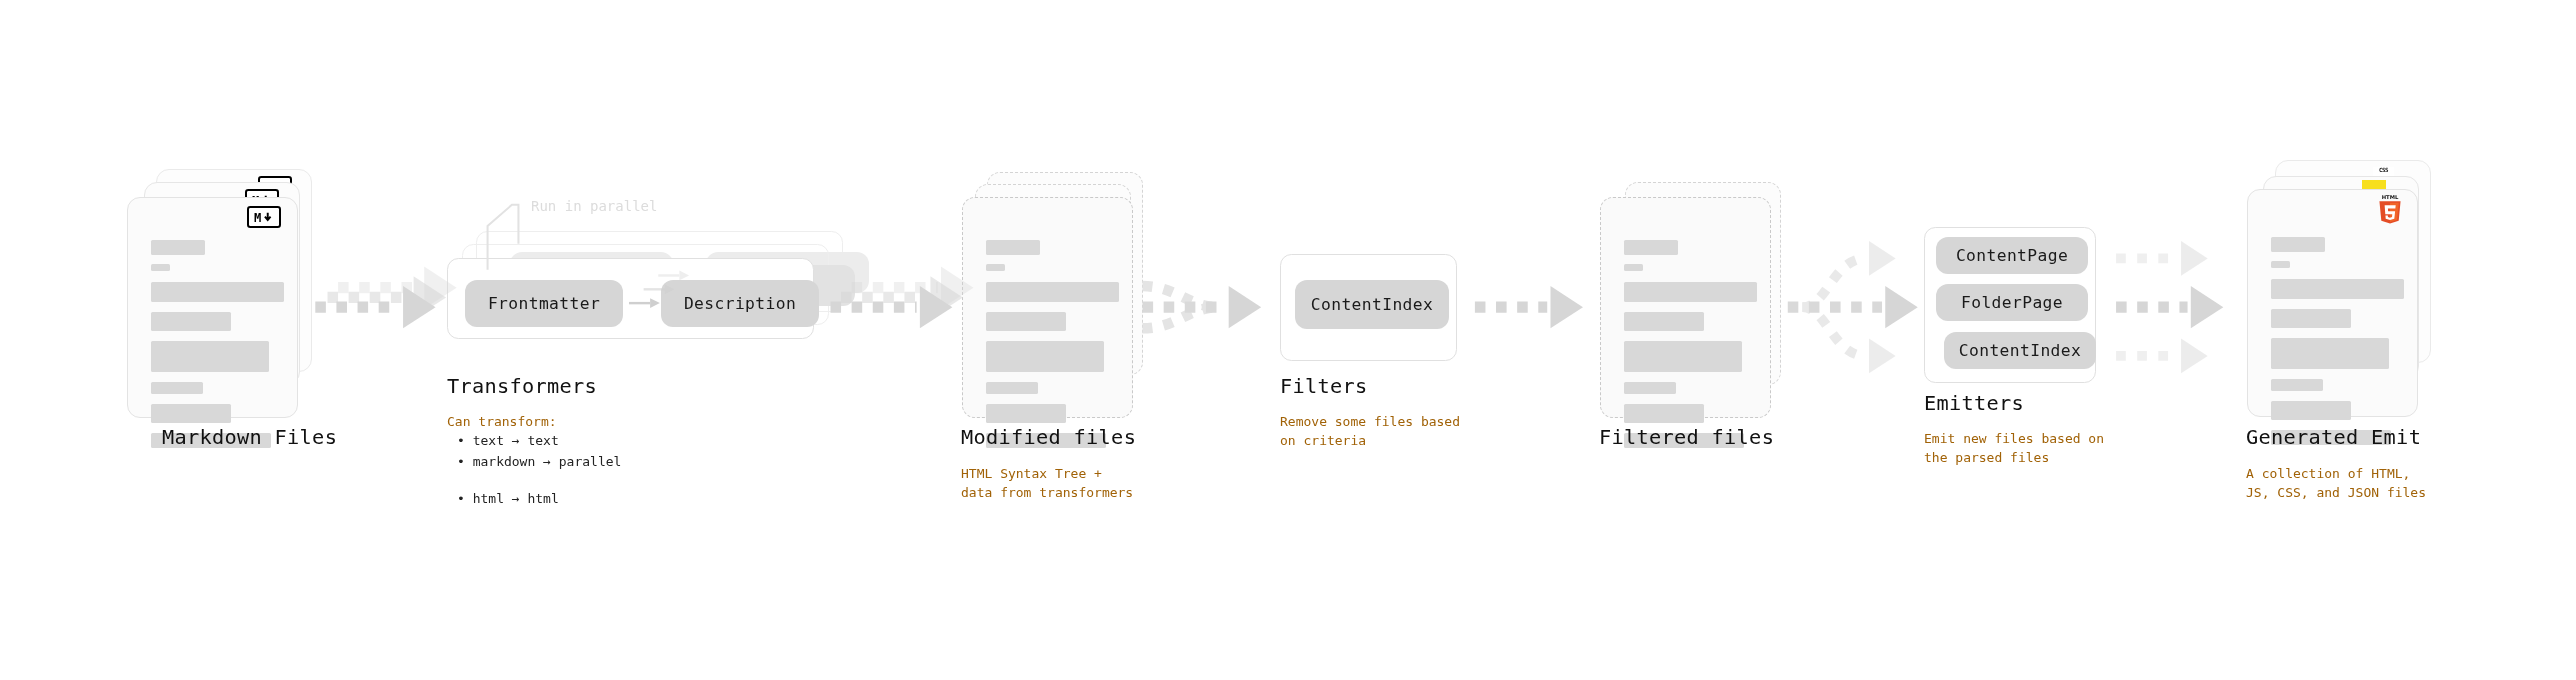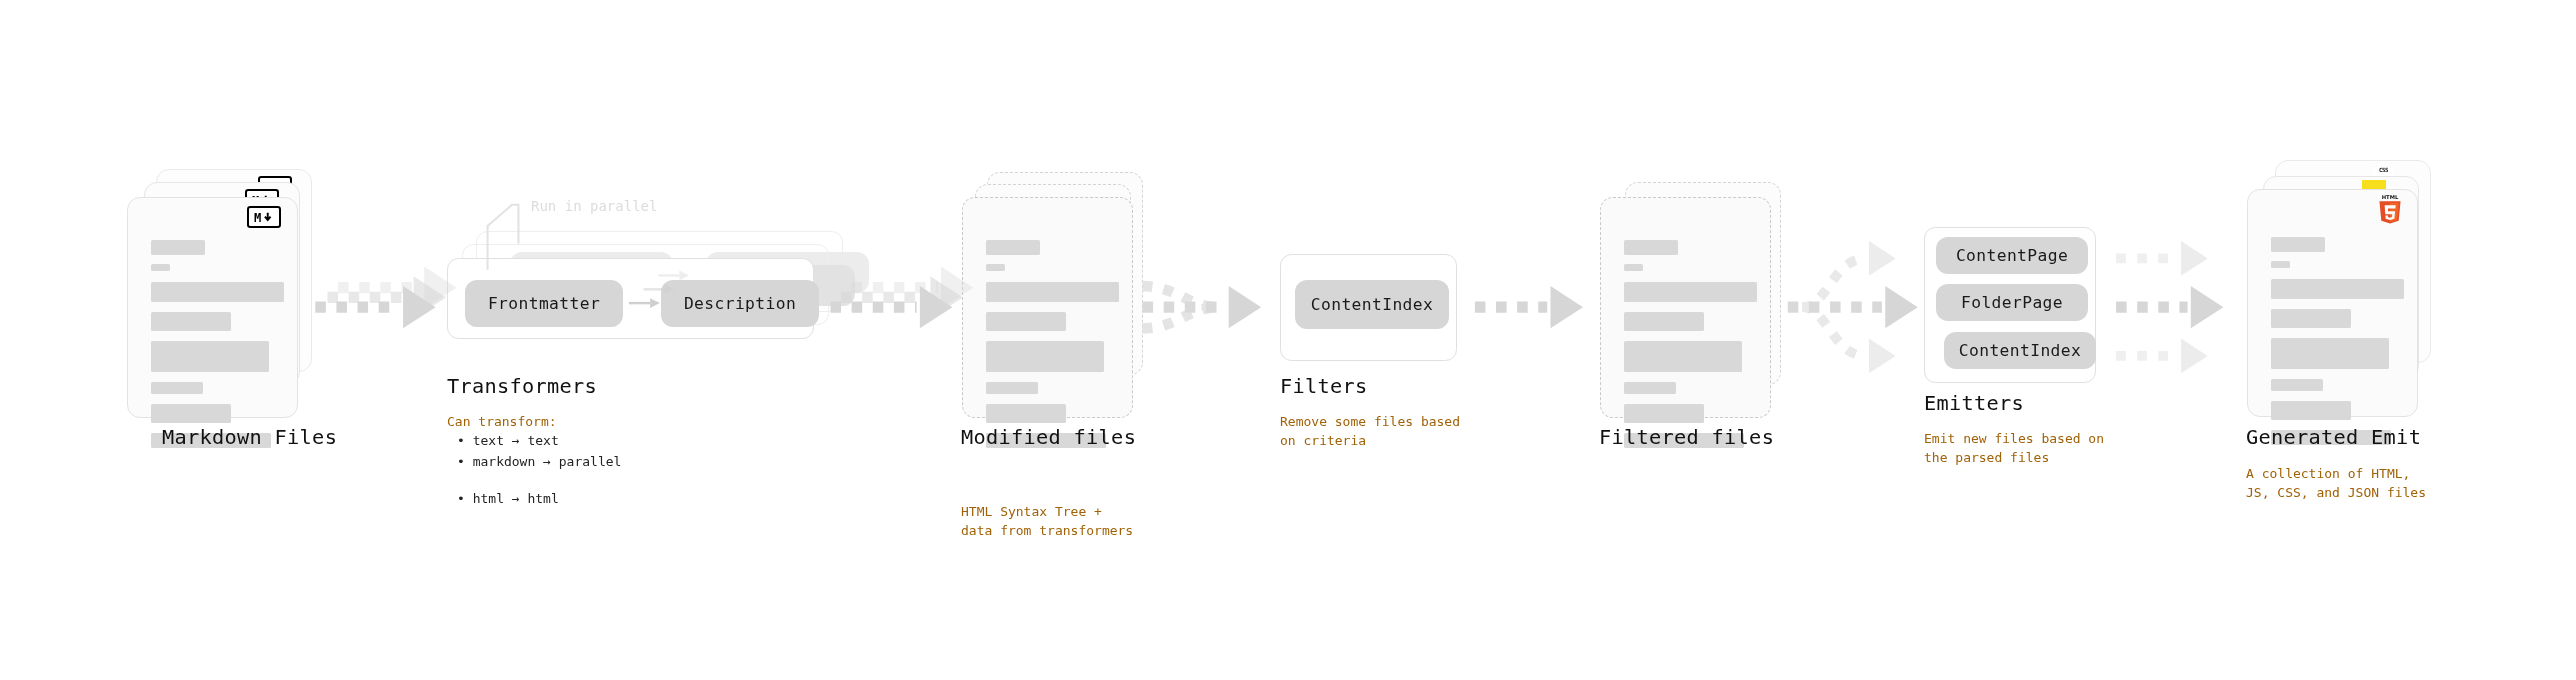--- a/index.html
+++ b/index.html
@@ -253,21 +253,21 @@
           <div class="bar" style="width:133px;height:19.5px;"></div>
           <div class="bar" style="width:80px;height:19.5px;"></div>
           <div class="bar" style="width:118px;height:31px;"></div>
           <div class="bar" style="width:52px;height:12.2px;"></div>
           <div class="bar" style="width:80px;height:19.5px;"></div>
           <div class="bar" style="width:120px;height:14.6px;"></div>
         </div>
       </div>
     </div>
     <div class="title" style="left:961px;top:425px;">Modified files</div>
-    <div class="sub" style="left:961px;top:465px;margin-top:38px;">HTML Syntax Tree +
+    <div class="sub" style="left:961px;top:465px;">HTML Syntax Tree +
 data from transformers</div>
   </div>
 
   <div class="stage" style="left:0">
     <div class="procbox" style="left:1280px;top:254px;width:177px;height:107px;"></div>
     <div class="chip" style="left:1295px;top:280px;width:154px;height:49px;">ContentIndex</div>
 
     <div class="title" style="left:1280px;top:374px;">Filters</div>
     <div class="sub" style="left:1280px;top:413px;">Remove some files based
 on criteria</div>

